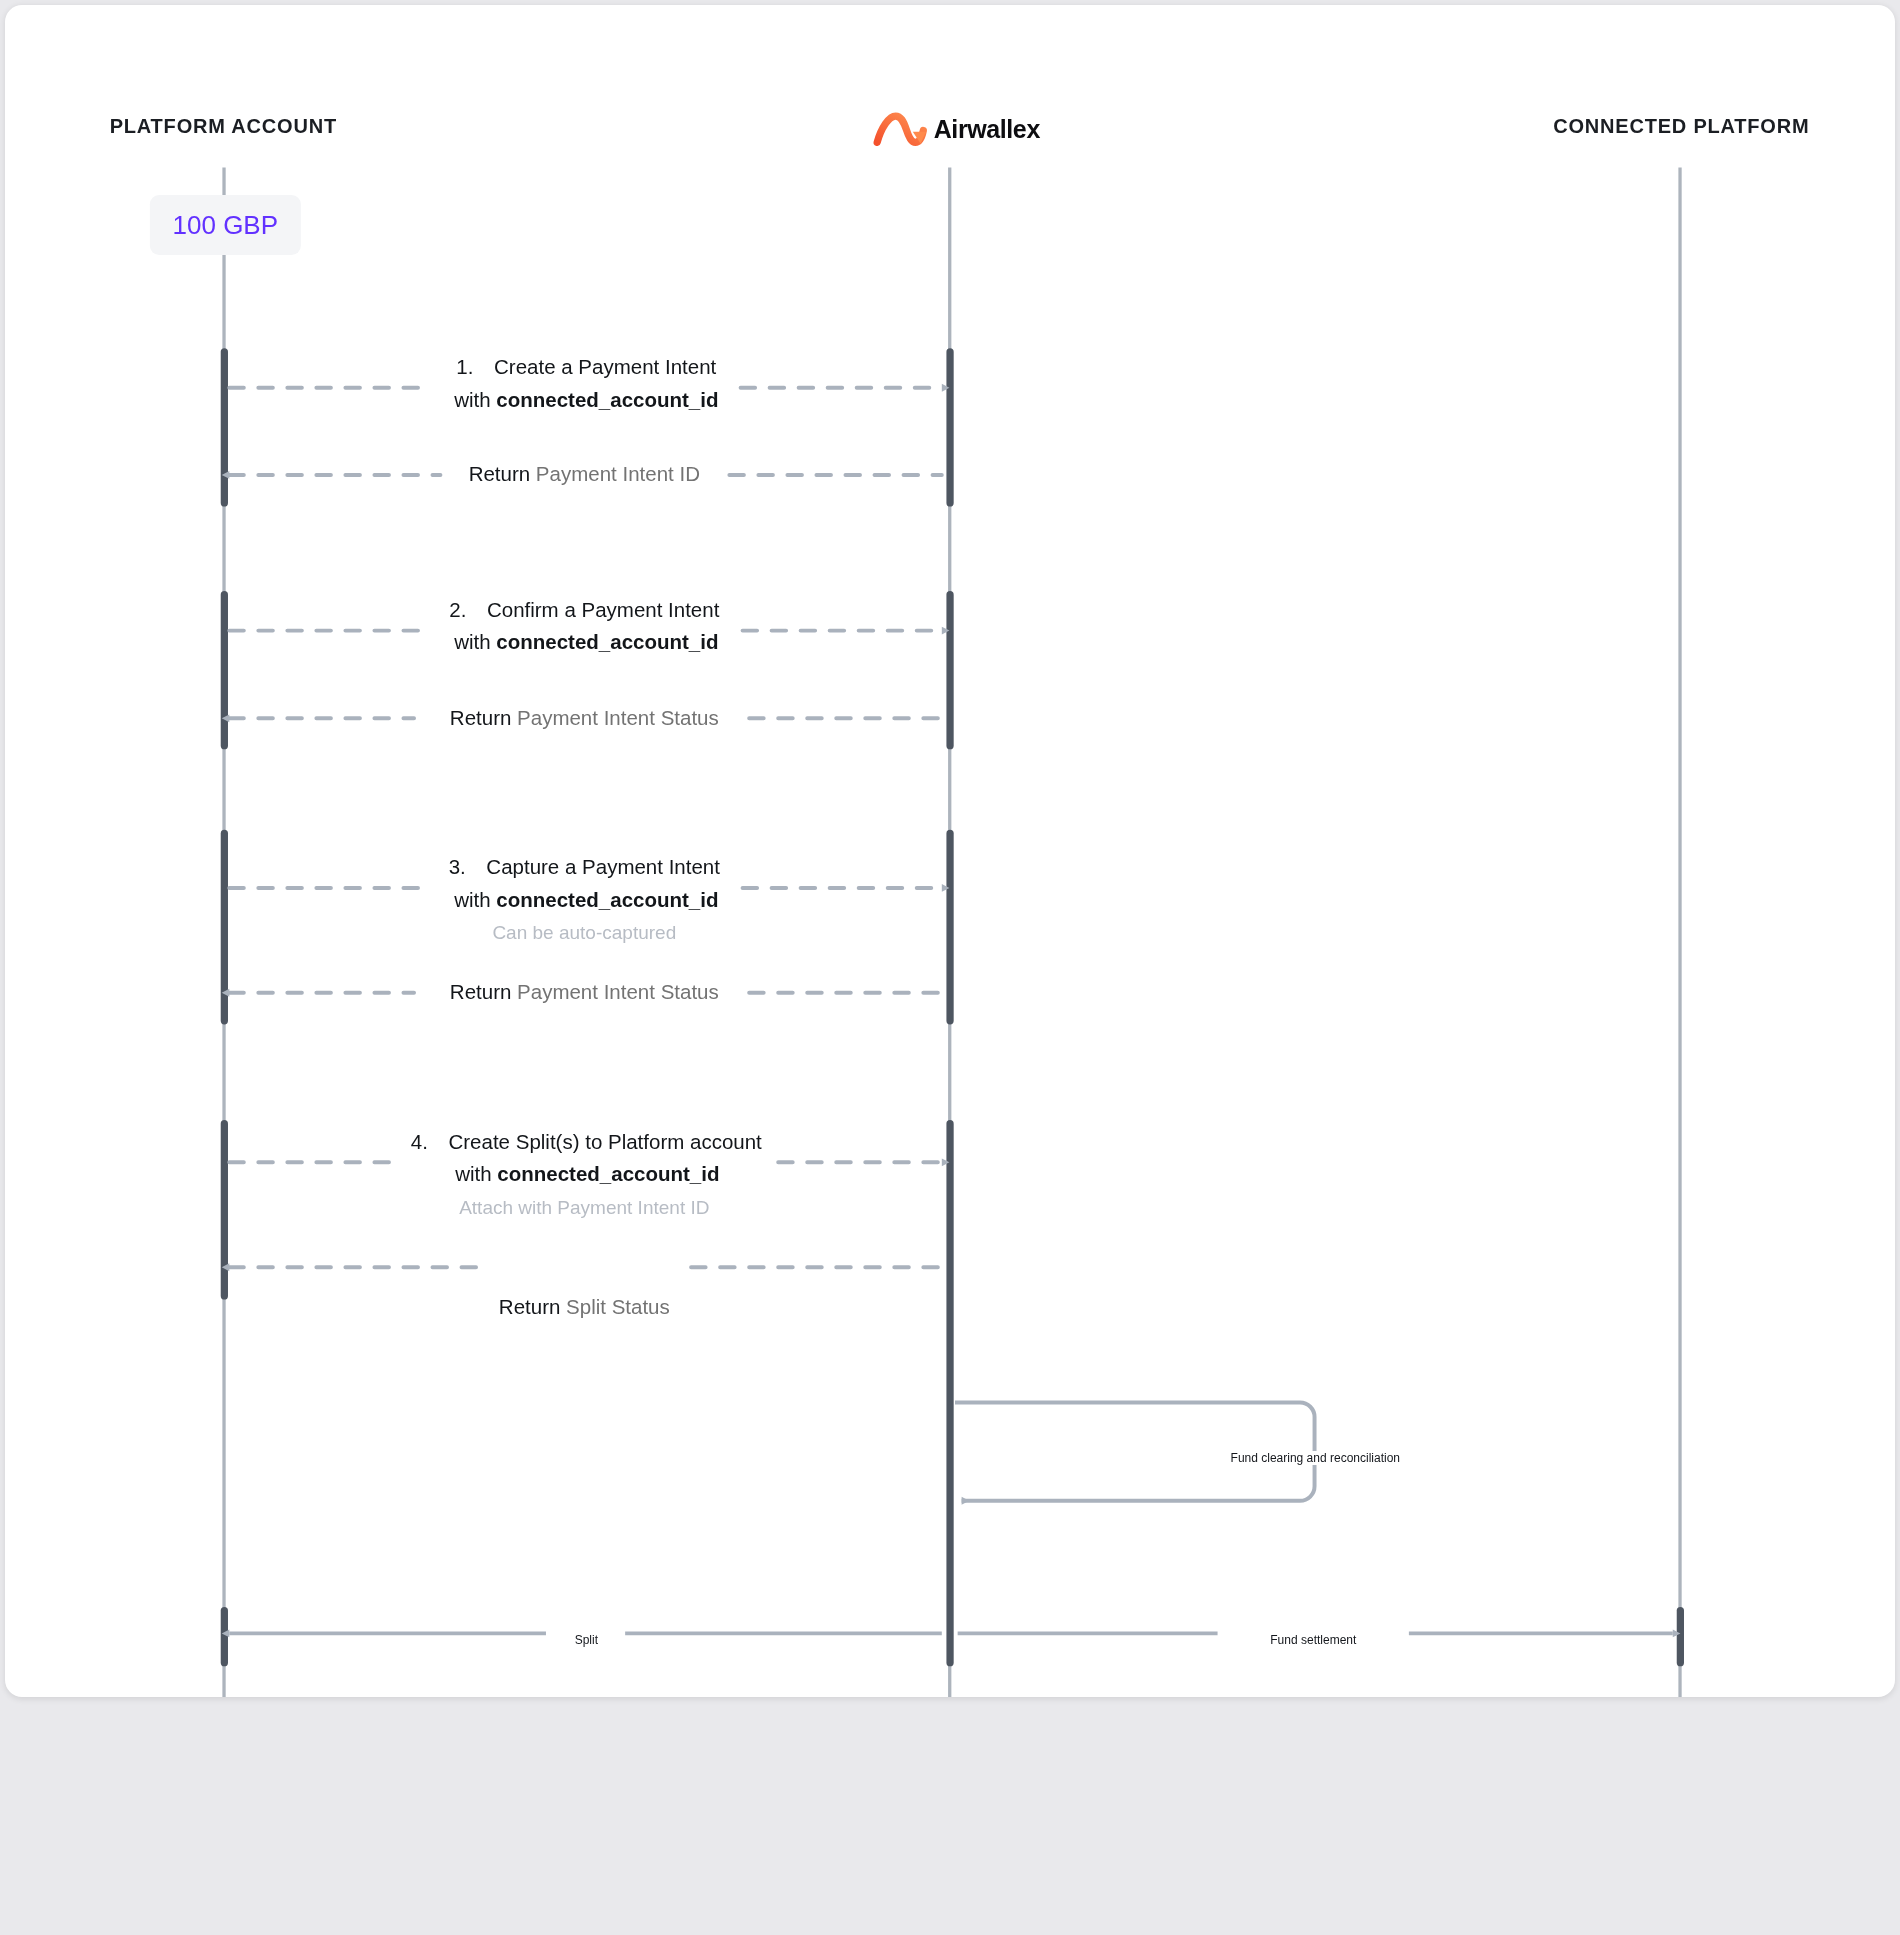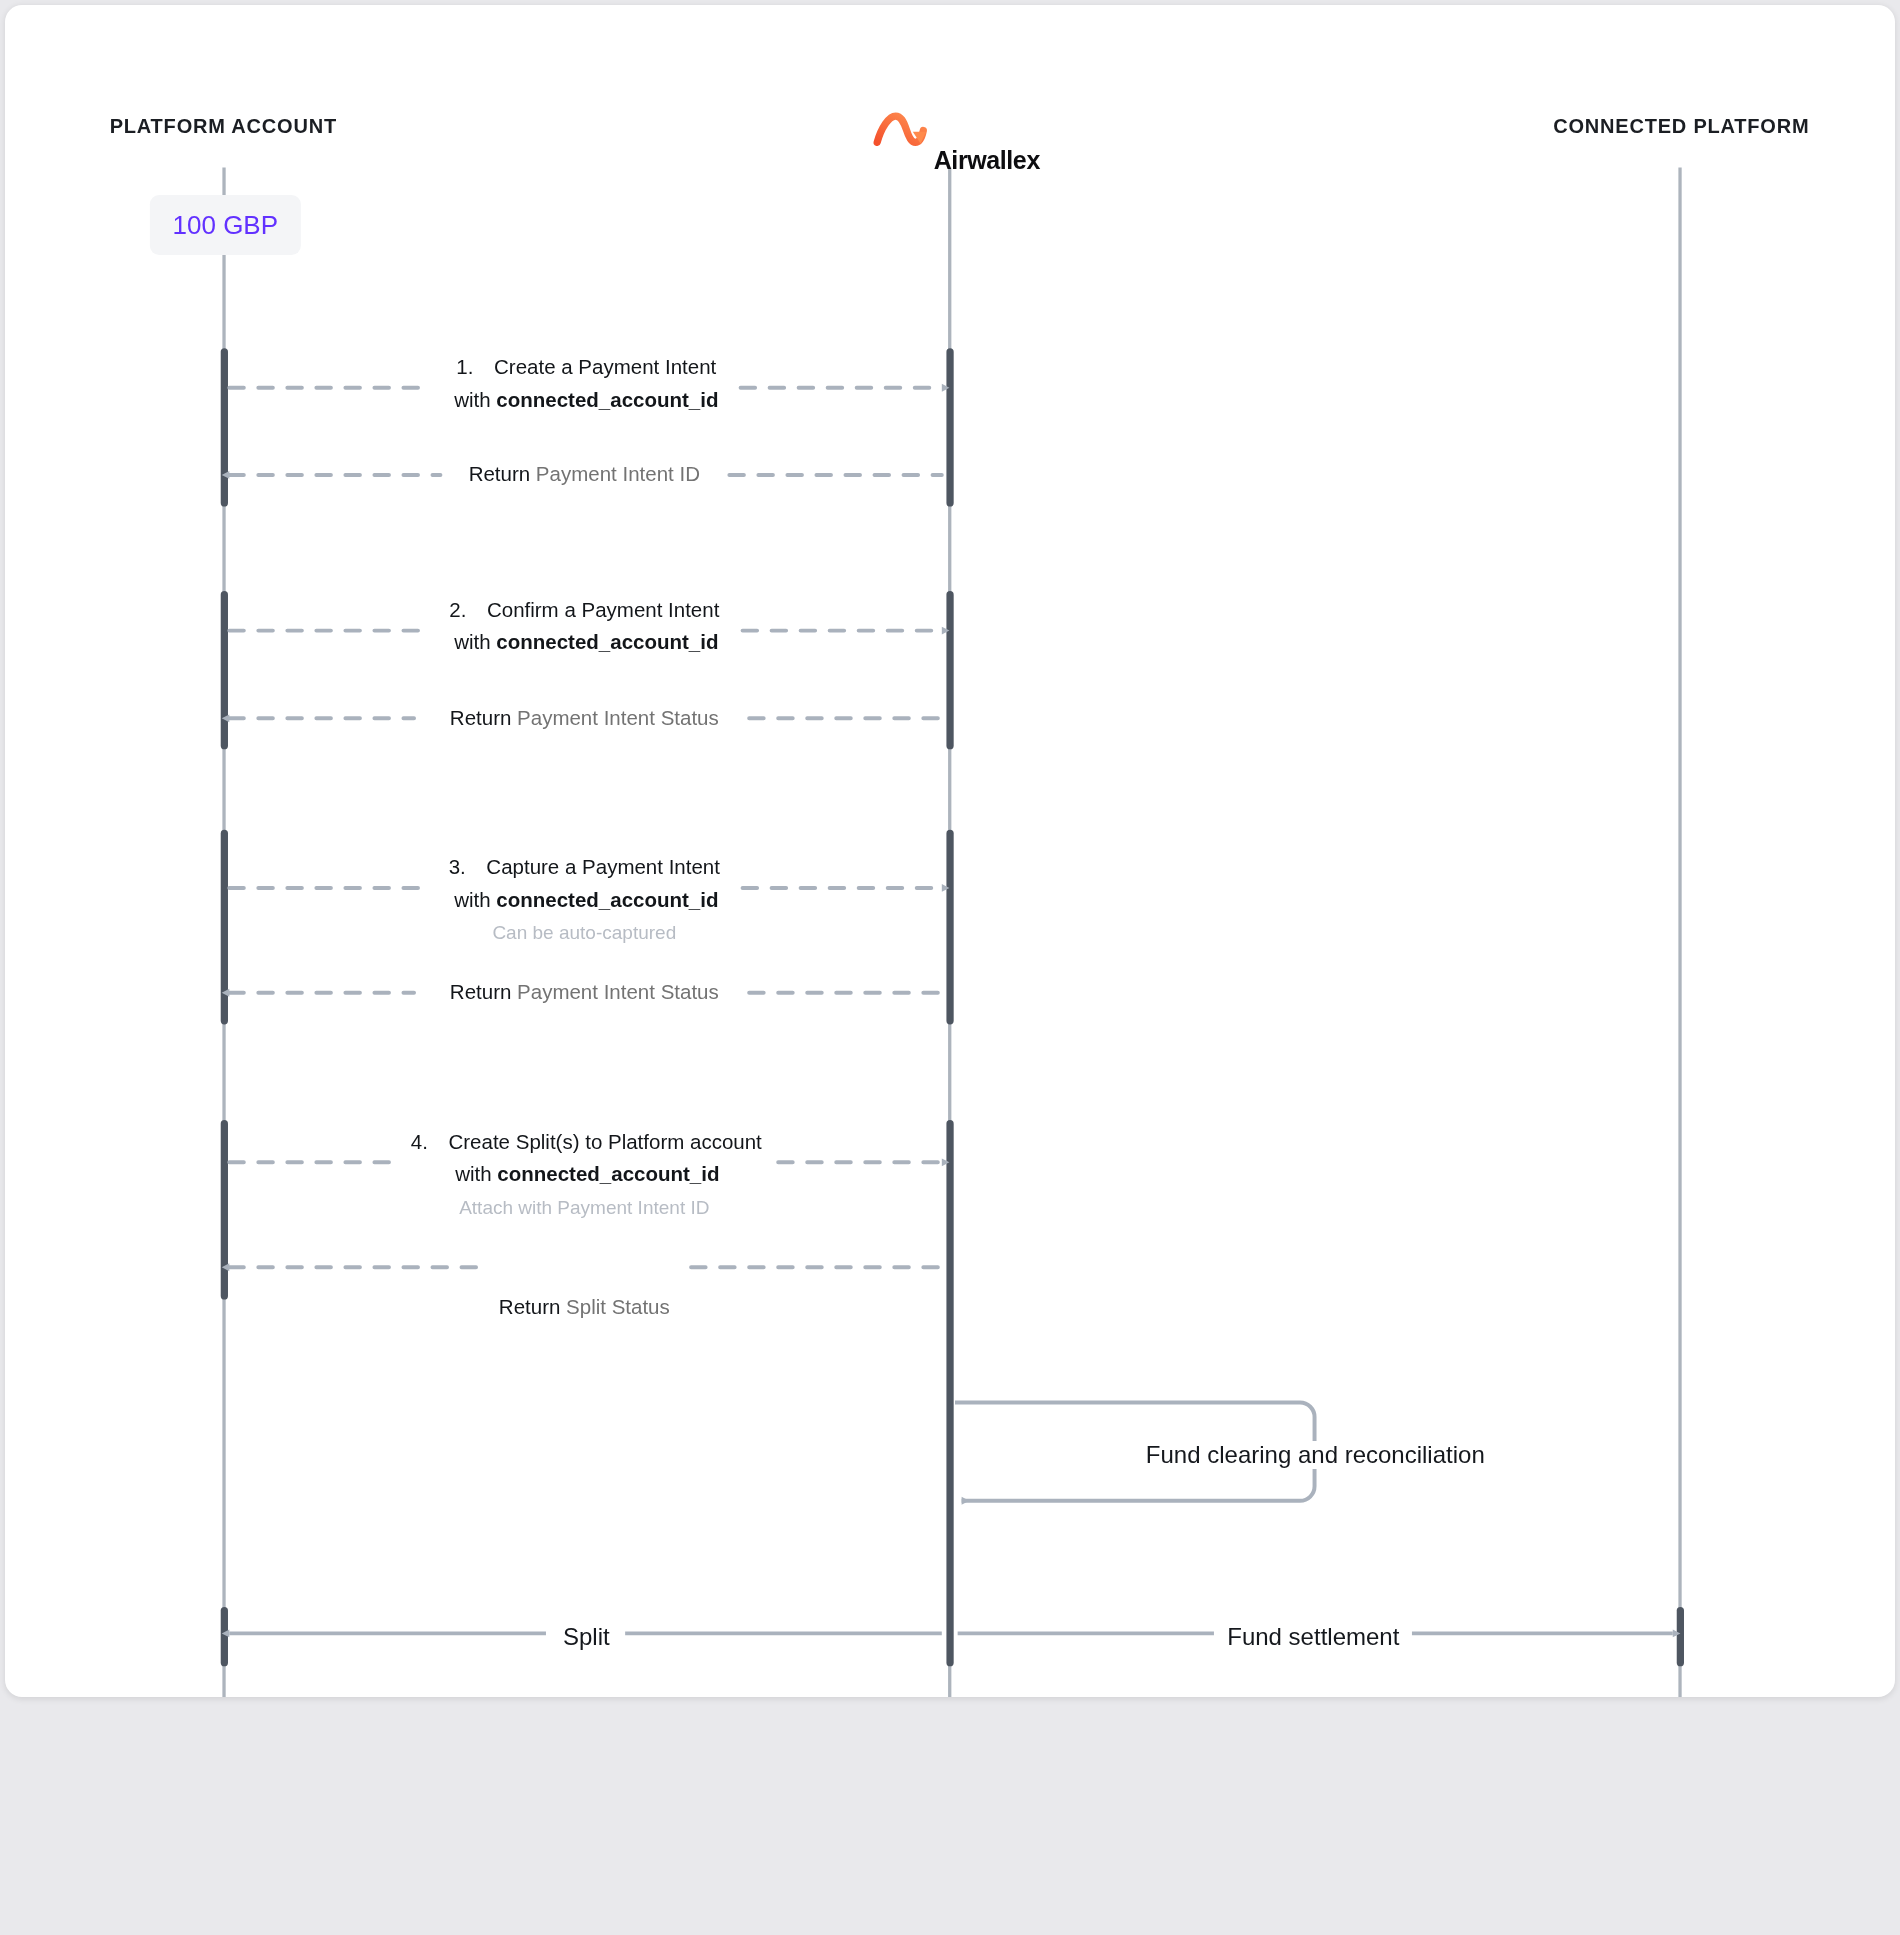--- a/index.html
+++ b/index.html
@@ -59,25 +59,26 @@
   .msg b { font-weight: 700; }
   .msg .purple { color: #737373; font-weight: 400; }
   .sub {
     font-size: 19px;
     color: #b7bcc4;
     transform: translateX(-50%);
     background: #ffffff;
     padding: 0 9.2px;
   }
   .plain {
-    font-size: 24px;
+    font-size: 12px;
     color: #15181d;
     transform: translateX(-50%);
     background: #ffffff;
     padding: 0 13px;
+    margin-top: 10px;
   }
   
   .badge {
     position: absolute;
     background: #f4f5f7;
     border-radius: 9.2px;
     color: #6231ff;
     font-size: 26px;
     font-weight: 400;
     padding: 14.5px 22.4px;
@@ -85,21 +86,20 @@
     white-space: nowrap;
     font-family: "Liberation Sans", sans-serif;
   }
   
   .brand {
     position: absolute;
     display: flex;
     align-items: center;
     gap: 12px;
     transform: translateX(-50%);
-    margin-top: 31px;
   }
   .brand-name {
     font-size: 25px;
     font-weight: 700;
     letter-spacing: -0.4px;
     color: #0d0d10;
     font-family: "Liberation Sans", sans-serif;
   }
 </style>
 </head>

